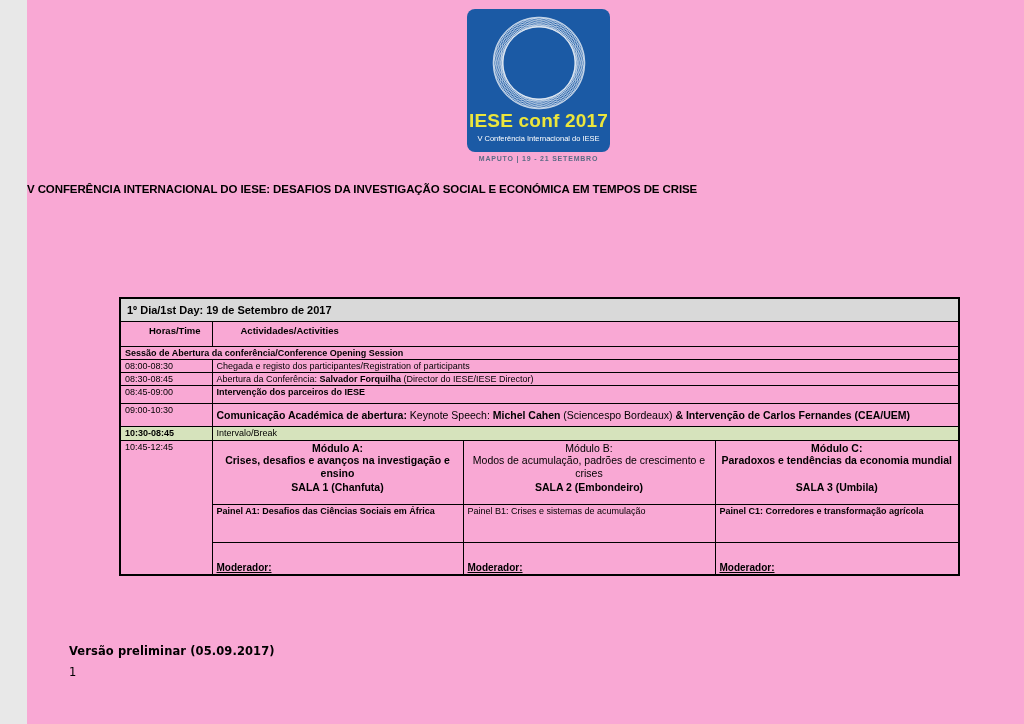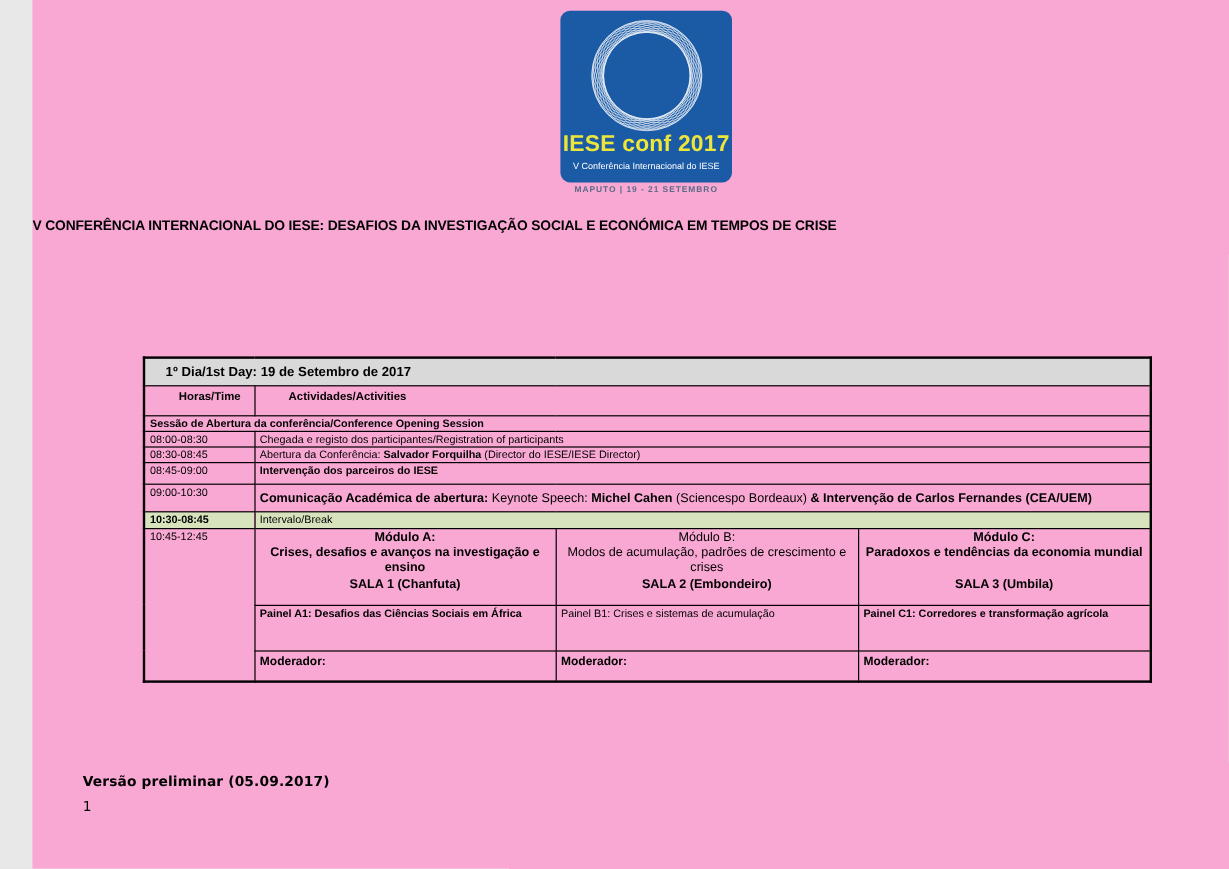--- a/index.html
+++ b/index.html
@@ -50,40 +50,40 @@
     font-size:9px; border:2px solid #000;
   }
   table.schedule td {
     border:1px solid #000;
     padding:1px 4px;
     vertical-align:top;
     overflow:hidden;
   }
   tr.r-day td {
     background:#d9d9d9; font-weight:bold; font-size:11px;
-    height:23px; vertical-align:middle; padding-left:17px;
+    height:23px; vertical-align:middle; padding-left:6px;
   }
   tr.r-header td { font-weight:bold; font-size:9.5px; height:25px; padding-top:3px;padding-left:28px; }
   tr.r-session td { font-weight:bold; height:12px; }
   tr.r-act td { height:13px; }
   tr.r-act-tall td { height:18px; }
   tr.r-keynote td {
     height:23px; font-size:10.5px; vertical-align:middle;
   }
   tr.r-keynote td.time-cell { vertical-align:top; font-size:9px; }
   tr.r-break td { background:#d6e3bc; height:14px; }
   tr.r-break td.time-cell { font-weight:bold; }
 
   tr.r-modules td { height:64px; }
   td.module-cell { text-align:center; padding-top:2px; }
   .mod-title { font-size:10.5px; }
   .mod-desc  { font-size:10.5px; line-height:1.25; min-height:27px; }
   .mod-room  { font-size:10.5px; font-weight:bold; }
   tr.r-panels td { height:38px; }
-  tr.r-moderators td { height:26px; font-size:10px; font-weight:bold; padding-top:3px; }
+  tr.r-moderators td { height:26px; font-size:10px; font-weight:bold; padding-top:19px;text-decoration:underline; }
 
   [data-bold="true"]  { font-weight:bold; }
   [data-bold="false"] { font-weight:normal; }
 
   
   .footer-version {
     position:absolute; left:42px; top:644px;
     font-size:11.5px; font-weight:bold; letter-spacing:0.1px;
     font-family:"DejaVu Sans", sans-serif; font-weight:600;
   }

